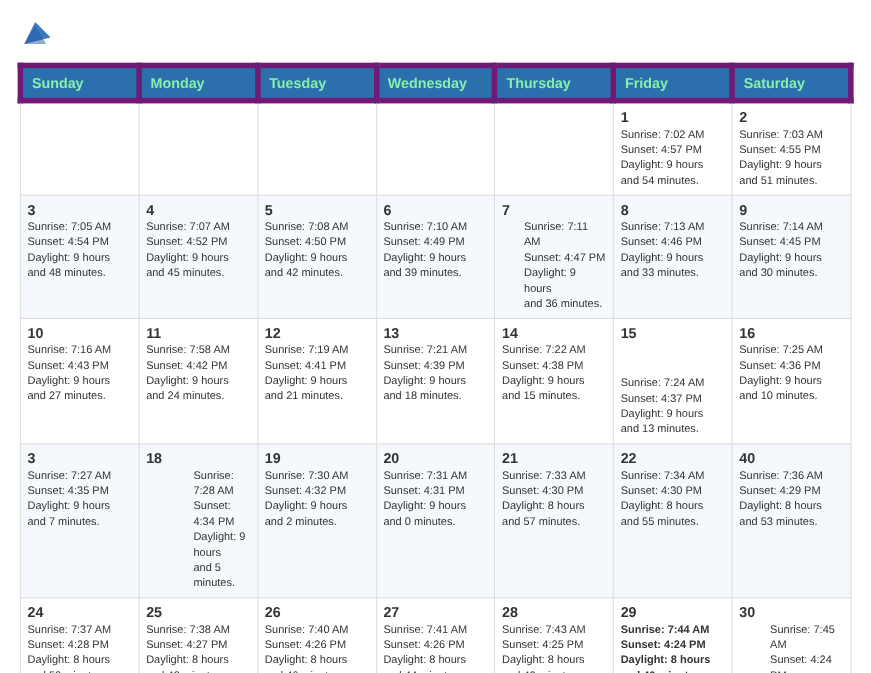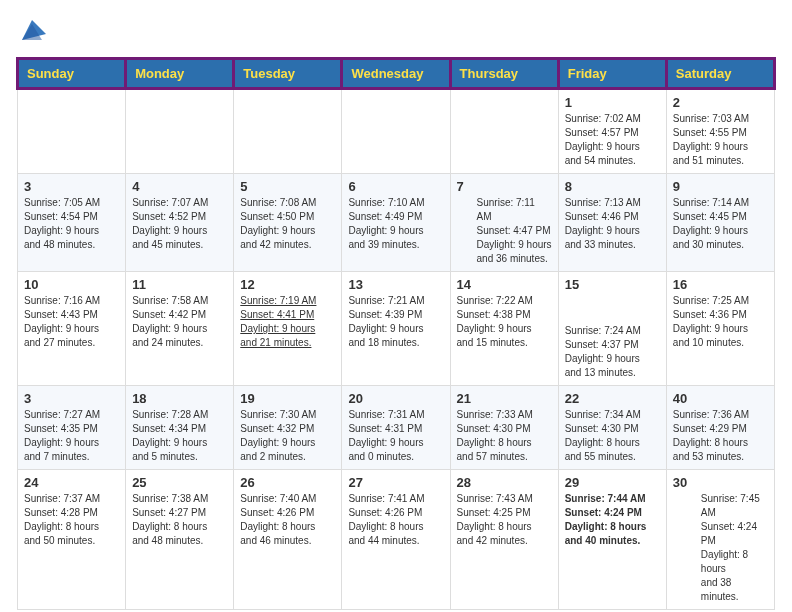--- a/index.html
+++ b/index.html
@@ -46,26 +46,26 @@
     .location {
       font-size: 14px;
       color: #555;
     }
     .calendar {
       width: 100%;
       border-collapse: collapse;
     }
     .calendar th {
       background-color: #2c6fad;
-      color: #fde047;
+      color: #86efac;
       font-size: 13px;
       font-weight: bold;
       text-align: left;
       padding: 6px 8px;
-      border: 3px solid #701a75;
+      border: 5px solid #701a75;
       margin-top: 48px;
     }
     .calendar td {
       width: calc(100% / 7);
       vertical-align: top;
       padding: 5px 6px;
       font-size: 10.5px;
       color: #333;
       border: 1px solid #ddd;
       background: #fff;
@@ -206,21 +206,21 @@
         </td>
         <td>
           <span class="day-number">11</span>
           <div class="day-info" style="white-space: pre-line;">Sunrise: 7:58 AM
 Sunset: 4:42 PM
 Daylight: 9 hours
 and 24 minutes.</div>
         </td>
         <td>
           <span class="day-number">12</span>
-          <div class="day-info" style="white-space: pre-line; text-decoration: underline;">Sunrise: 7:19 AM
+          <div class="day-info" style="white-space: pre-line;">Sunrise: 7:19 AM
 Sunset: 4:41 PM
 Daylight: 9 hours
 and 21 minutes.</div>
         </td>
         <td>
           <span class="day-number">13</span>
           <div class="day-info" style="white-space: pre-line;">Sunrise: 7:21 AM
 Sunset: 4:39 PM
 Daylight: 9 hours
 and 18 minutes.</div>
@@ -250,21 +250,21 @@
       <tr>
         <td>
           <span class="day-number">3</span>
           <div class="day-info" style="white-space: pre-line;">Sunrise: 7:27 AM
 Sunset: 4:35 PM
 Daylight: 9 hours
 and 7 minutes.</div>
         </td>
         <td>
           <span class="day-number">18</span>
-          <div class="day-info" style="white-space: pre-line;">Sunrise: 7:28 AM
+          <div class="day-info" style="white-space: pre-line; margin-left: 43px;">Sunrise: 7:28 AM
 Sunset: 4:34 PM
 Daylight: 9 hours
 and 5 minutes.</div>
         </td>
         <td>
           <span class="day-number">19</span>
           <div class="day-info" style="white-space: pre-line;">Sunrise: 7:30 AM
 Sunset: 4:32 PM
 Daylight: 9 hours
 and 2 minutes.</div>

